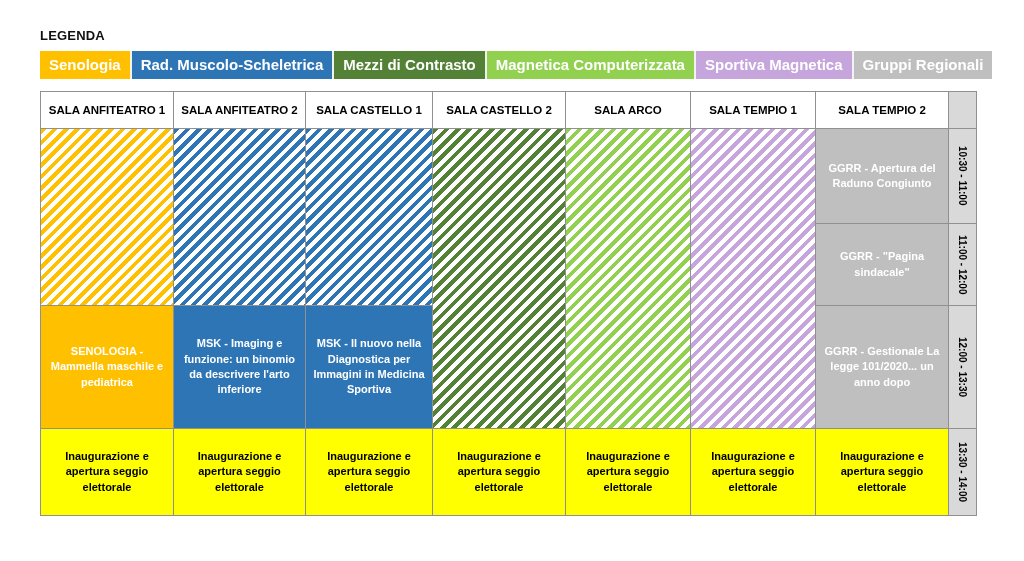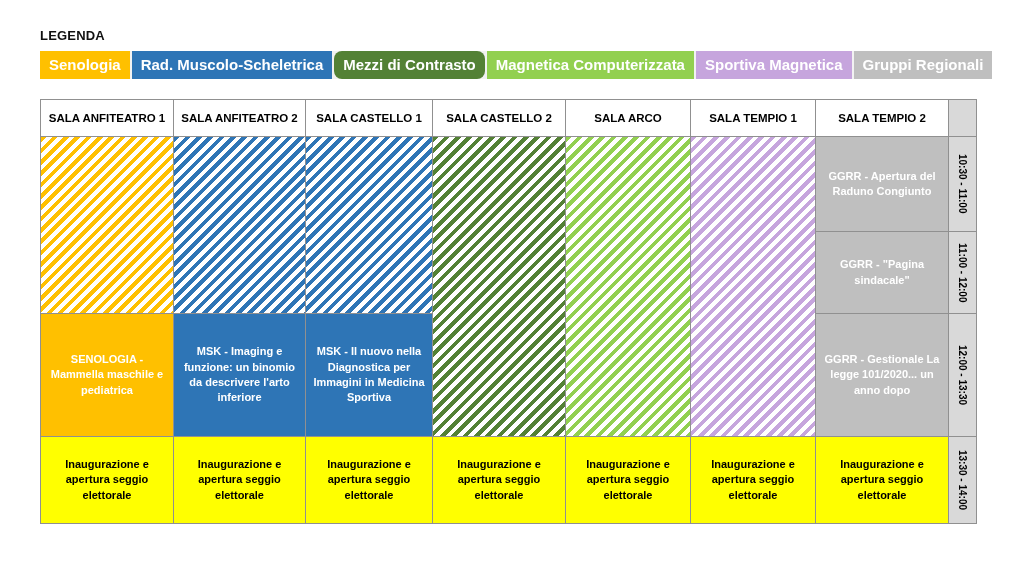--- a/index.html
+++ b/index.html
@@ -17,21 +17,21 @@
   .legend-row {
     display: flex; gap: 2px; width: 937px;
     background: #f2f2f2; align-items: stretch;
   }
   .badge {
     color: #ffffff; font-weight: bold; font-size: 15px;
     padding: 5px 9px 6px 9px; white-space: nowrap;
   }
 
   .schedule {
-    margin-top: 20px;
+    margin-top: 12px;
     display: grid;
     grid-template-columns: 132px 131px 126px 132px 124px 124px 132px 27px;
     grid-template-rows: 36px 94px 81px 122px 86px;
     gap: 1px;
     background: #909090;
     border: 1px solid #909090;
     width: max-content;
   }
   .hdr {
     background: #ffffff; color: #000000;
@@ -67,21 +67,21 @@
 </head>
 <body>
 
 <div class="page">
 
   <div class="legend-title">LEGENDA</div>
 
   <div class="legend-row">
     <span class="badge" style="background-color: rgb(255, 192, 0);">Senologia</span>
     <span class="badge" style="background-color: rgb(46, 117, 182); text-align: center;">Rad. Muscolo-Scheletrica</span>
-    <span class="badge" style="background-color: rgb(83, 129, 53); border-radius: 8px;">Mezzi di Contrasto</span>
+    <span class="badge" style="background-color: rgb(83, 129, 53);">Mezzi di Contrasto</span>
     <span class="badge" style="background-color: rgb(146, 208, 80);">Magnetica Computerizzata</span>
     <span class="badge" style="background-color: rgb(198, 165, 221);">Sportiva Magnetica</span>
     <span class="badge" style="background-color: rgb(191, 191, 191);">Gruppi Regionali</span>
   </div>
 
   <div class="schedule">
 
     <div class="hdr" style="grid-area:1/1">SALA ANFITEATRO 1</div>
     <div class="hdr" style="grid-area:1/2">SALA ANFITEATRO 2</div>
     <div class="hdr" style="grid-area:1/3">SALA CASTELLO 1</div>

